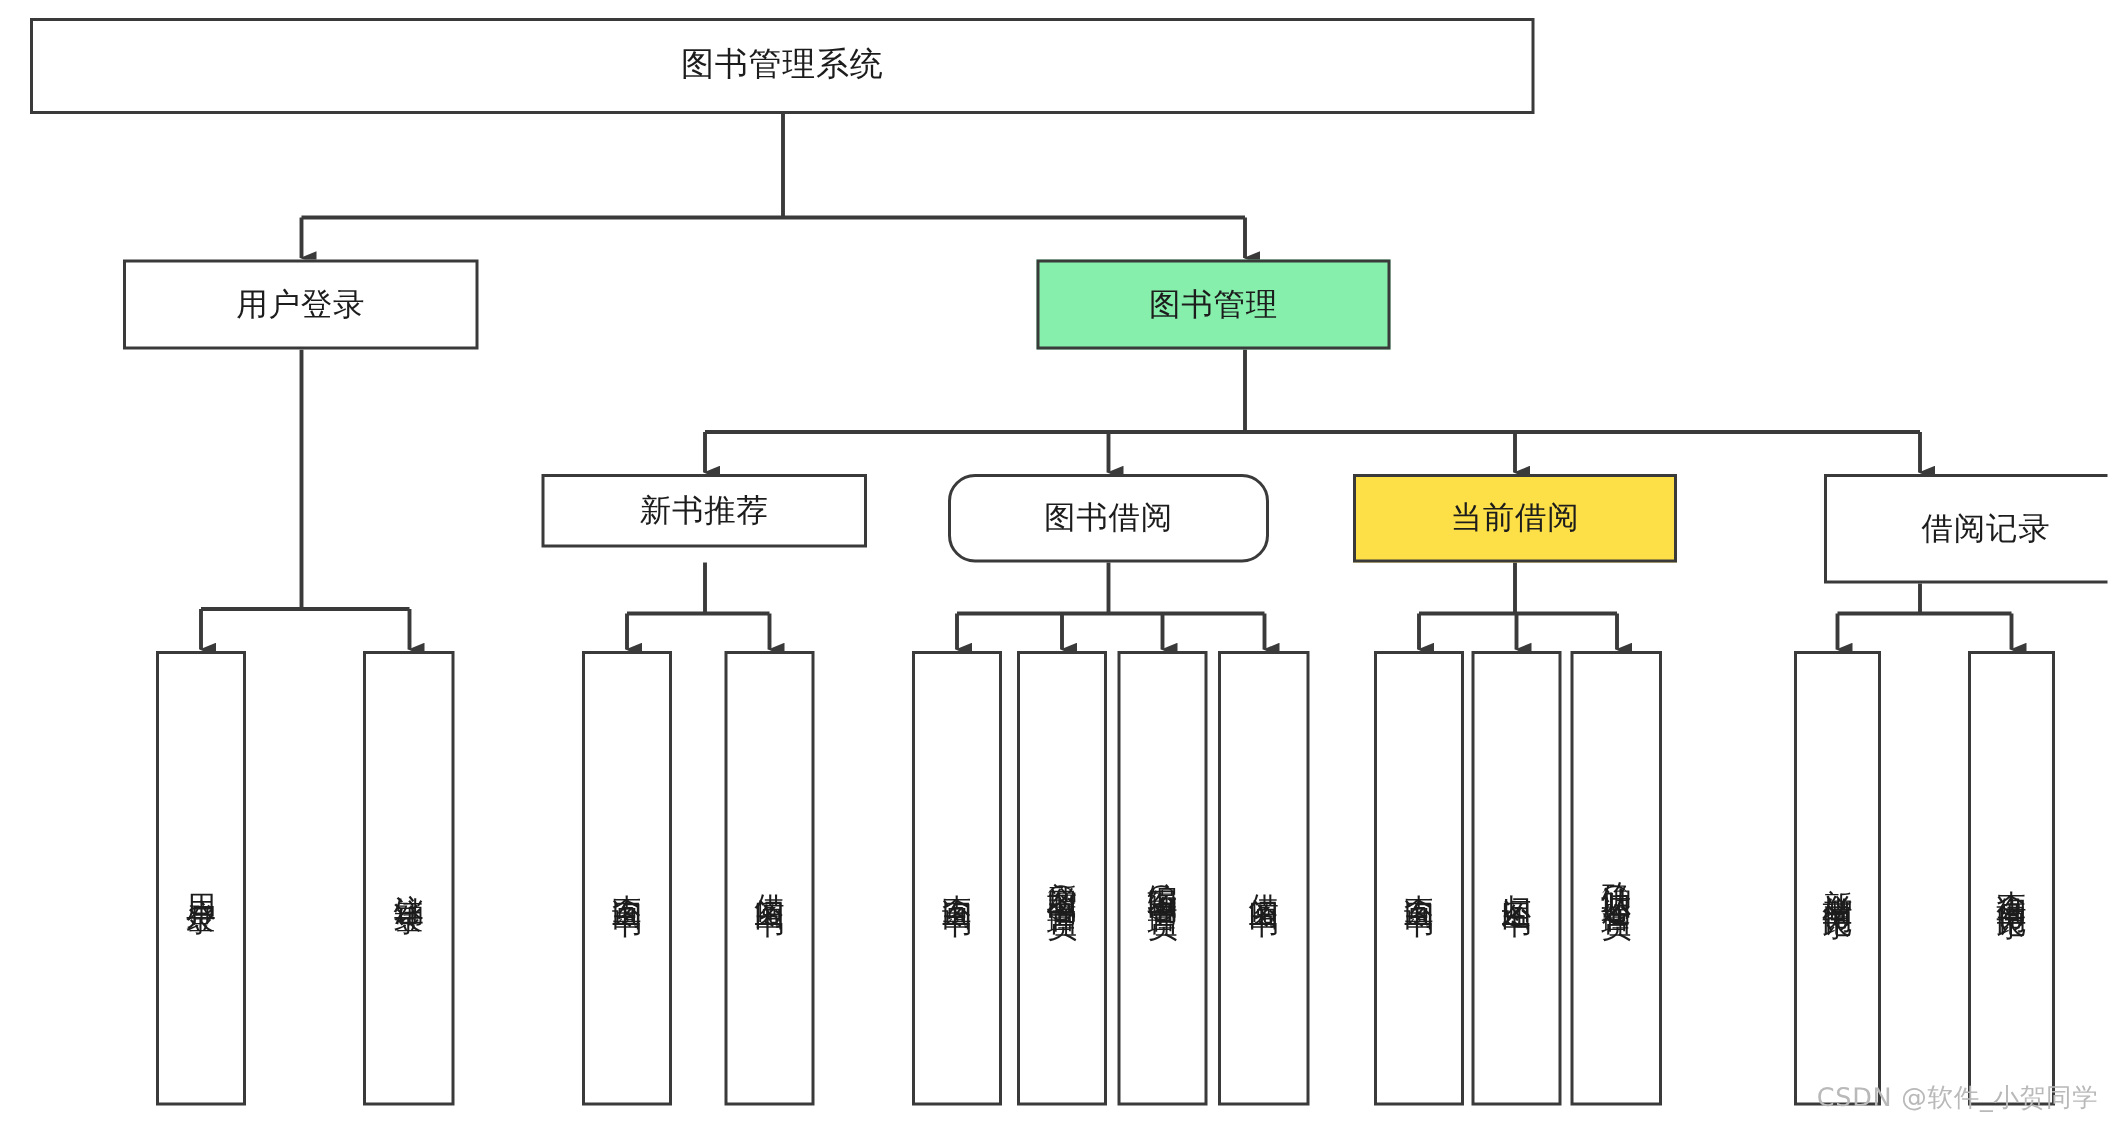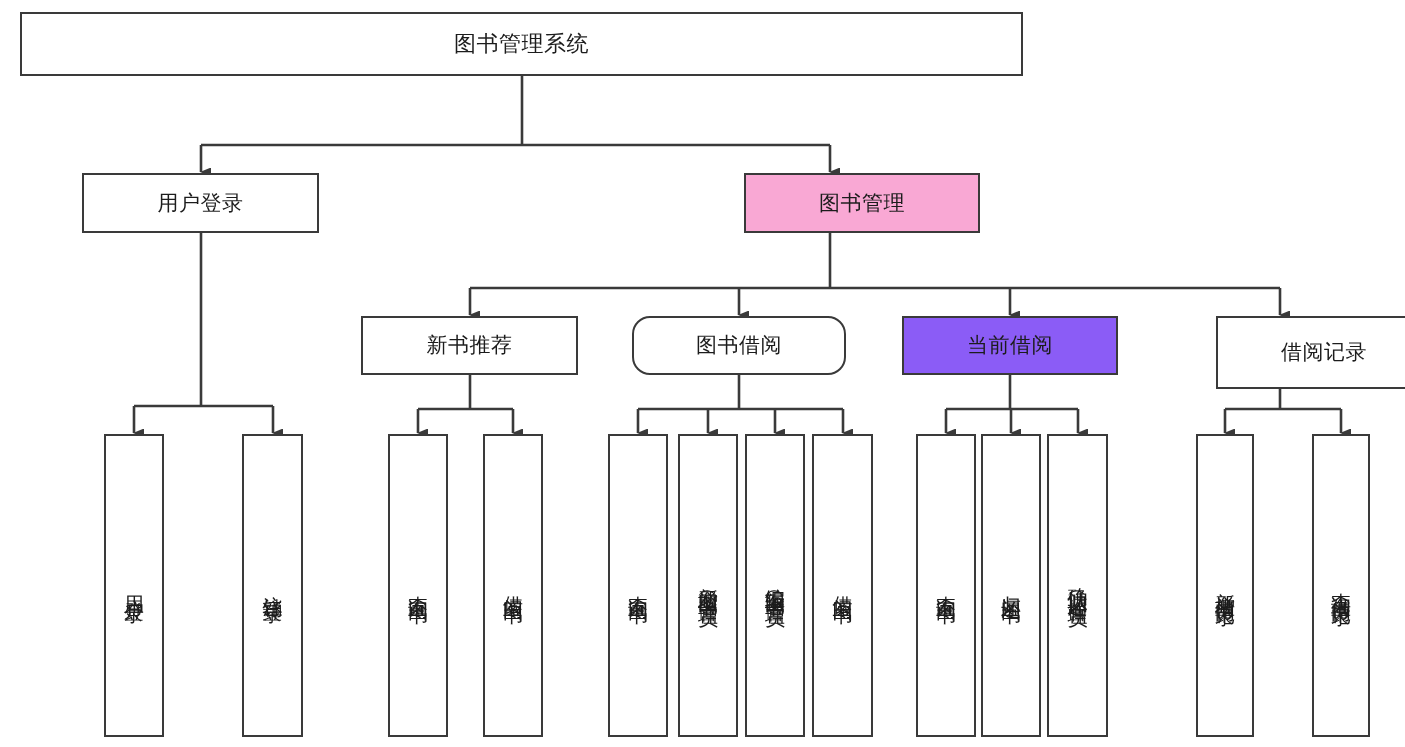--- a/index.html
+++ b/index.html
@@ -112,30 +112,30 @@
       </g>
   </svg>
 
   <div id="nodes-group">
       <div class="node root" style="left: 20px; top: 12px; width: 1003px; height: 64px; border-color: rgb(58, 58, 58); background: rgb(255, 255, 255);">
         <span class="node-label" style="color: rgb(28, 28, 28);">图书管理系统</span>
       </div>
       <div class="node" style="left: 82px; top: 173px; width: 237px; height: 60px; border-color: rgb(58, 58, 58); background: rgb(255, 255, 255);">
         <span class="node-label" style="color: rgb(28, 28, 28);">用户登录</span>
       </div>
-      <div class="node" style="left: 744px; top: 173px; width: 236px; height: 60px; border-color: rgb(58, 58, 58); background: #f9a8d4;">
+      <div class="node" style="left: 691px; top: 173px; width: 236px; height: 60px; border-color: rgb(58, 58, 58); background: #86efac;">
         <span class="node-label" style="color: rgb(28, 28, 28);">图书管理</span>
       </div>
-      <div class="node" style="left: 361px; top: 316px; width: 217px; height: 59px; border-color: rgb(58, 58, 58); background: rgb(255, 255, 255);">
+      <div class="node" style="left: 361px; top: 316px; width: 217px; height: 49px; border-color: rgb(58, 58, 58); background: rgb(255, 255, 255);">
         <span class="node-label" style="color: rgb(28, 28, 28);">新书推荐</span>
       </div>
       <div class="node" style="left: 632px; top: 316px; width: 214px; height: 59px; border-color: rgb(58, 58, 58); background: rgb(255, 255, 255); border-radius: 18px;">
         <span class="node-label" style="color: rgb(28, 28, 28);">图书借阅</span>
       </div>
-      <div class="node" style="left: 902px; top: 316px; width: 216px; height: 59px; border-color: rgb(58, 58, 58); background: #8b5cf6;">
+      <div class="node" style="left: 902px; top: 316px; width: 216px; height: 59px; border-color: rgb(58, 58, 58); background: #fde047;">
         <span class="node-label" style="color: rgb(28, 28, 28);">当前借阅</span>
       </div>
       <div class="node" style="left: 1172px; top: 316px; width: 216px; height: 73px; border-color: rgb(58, 58, 58); background: rgb(255, 255, 255); margin-left: 44px;">
         <span class="node-label" style="color: rgb(28, 28, 28);">借阅记录</span>
       </div>
       <div class="node vertical" style="left: 104px; top: 434px; width: 60px; height: 303px; border-color: rgb(58, 58, 58); background: rgb(255, 255, 255);">
         <span class="node-label" style="color: rgb(28, 28, 28);">用户登录</span>
       </div>
       <div class="node vertical" style="left: 242px; top: 434px; width: 61px; height: 303px; border-color: rgb(58, 58, 58); background: rgb(255, 255, 255);">
         <span class="node-label" style="color: rgb(28, 28, 28);">注销登录</span>
@@ -168,13 +168,14 @@
         <span class="node-label" style="color: rgb(28, 28, 28);">确认归还（管理员）</span>
       </div>
       <div class="node vertical" style="left: 1196px; top: 434px; width: 58px; height: 303px; border-color: rgb(58, 58, 58); background: rgb(255, 255, 255);">
         <span class="node-label" style="color: rgb(28, 28, 28);">新增借阅记录</span>
       </div>
       <div class="node vertical" style="left: 1312px; top: 434px; width: 58px; height: 303px; border-color: rgb(58, 58, 58); background: rgb(255, 255, 255);">
         <span class="node-label" style="color: rgb(28, 28, 28);">查询借阅记录</span>
       </div>
     </div>
 
+  <div class="watermark">CSDN @软件_小贺同学</div>
 </div>
 
 </body></html>

